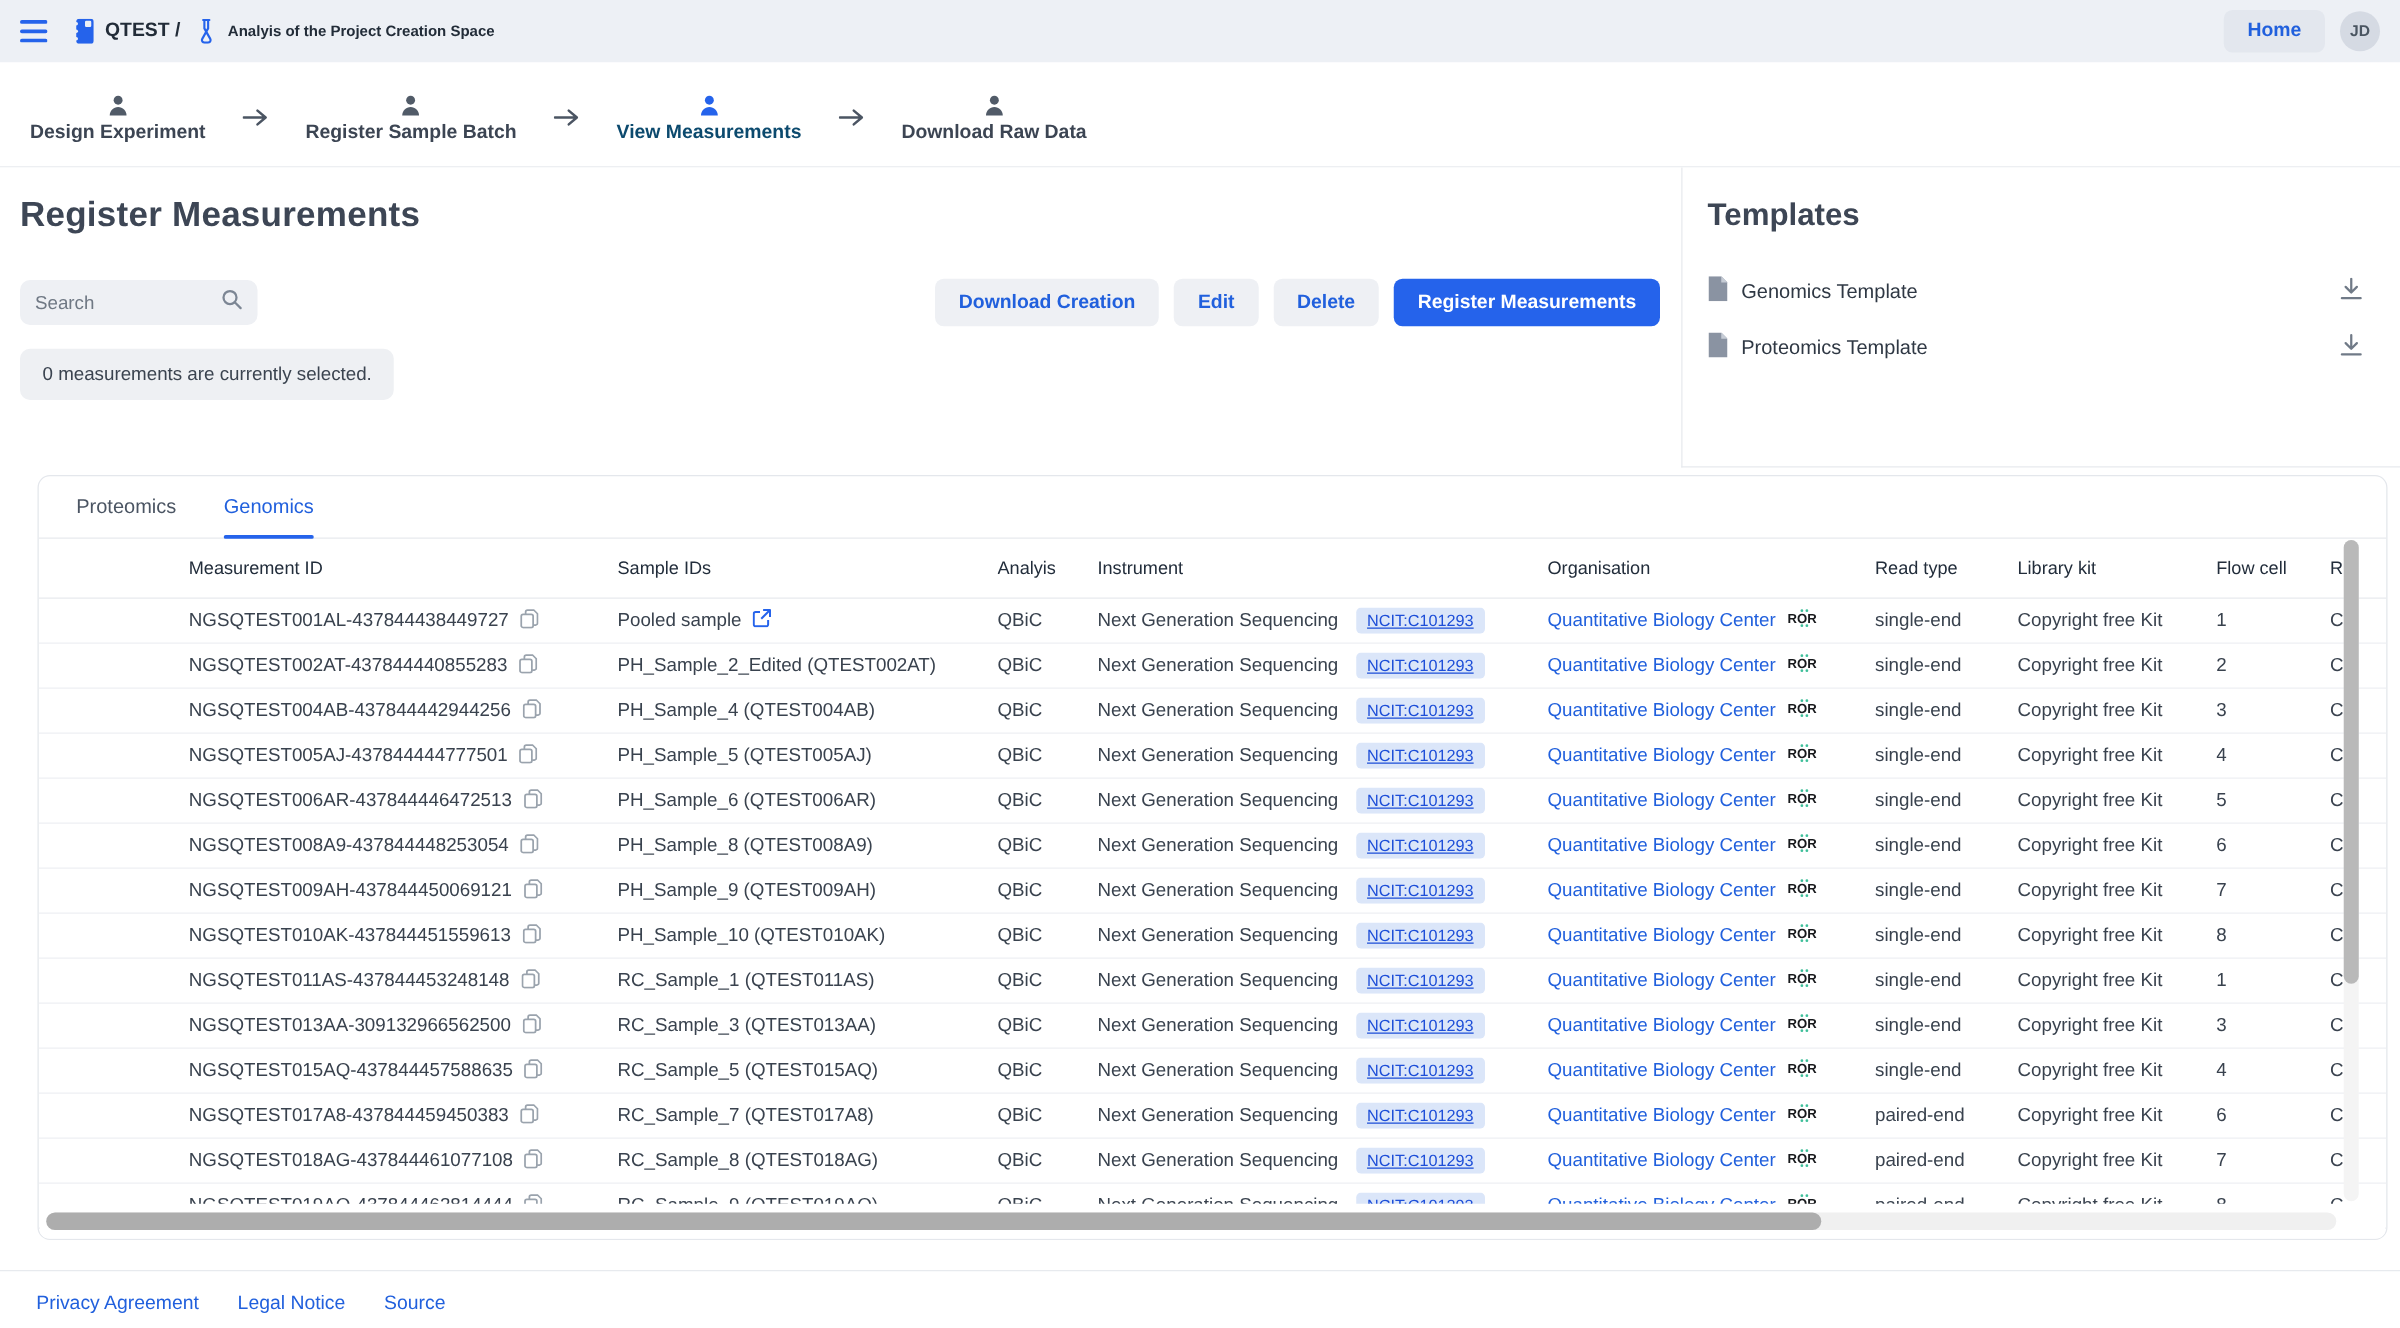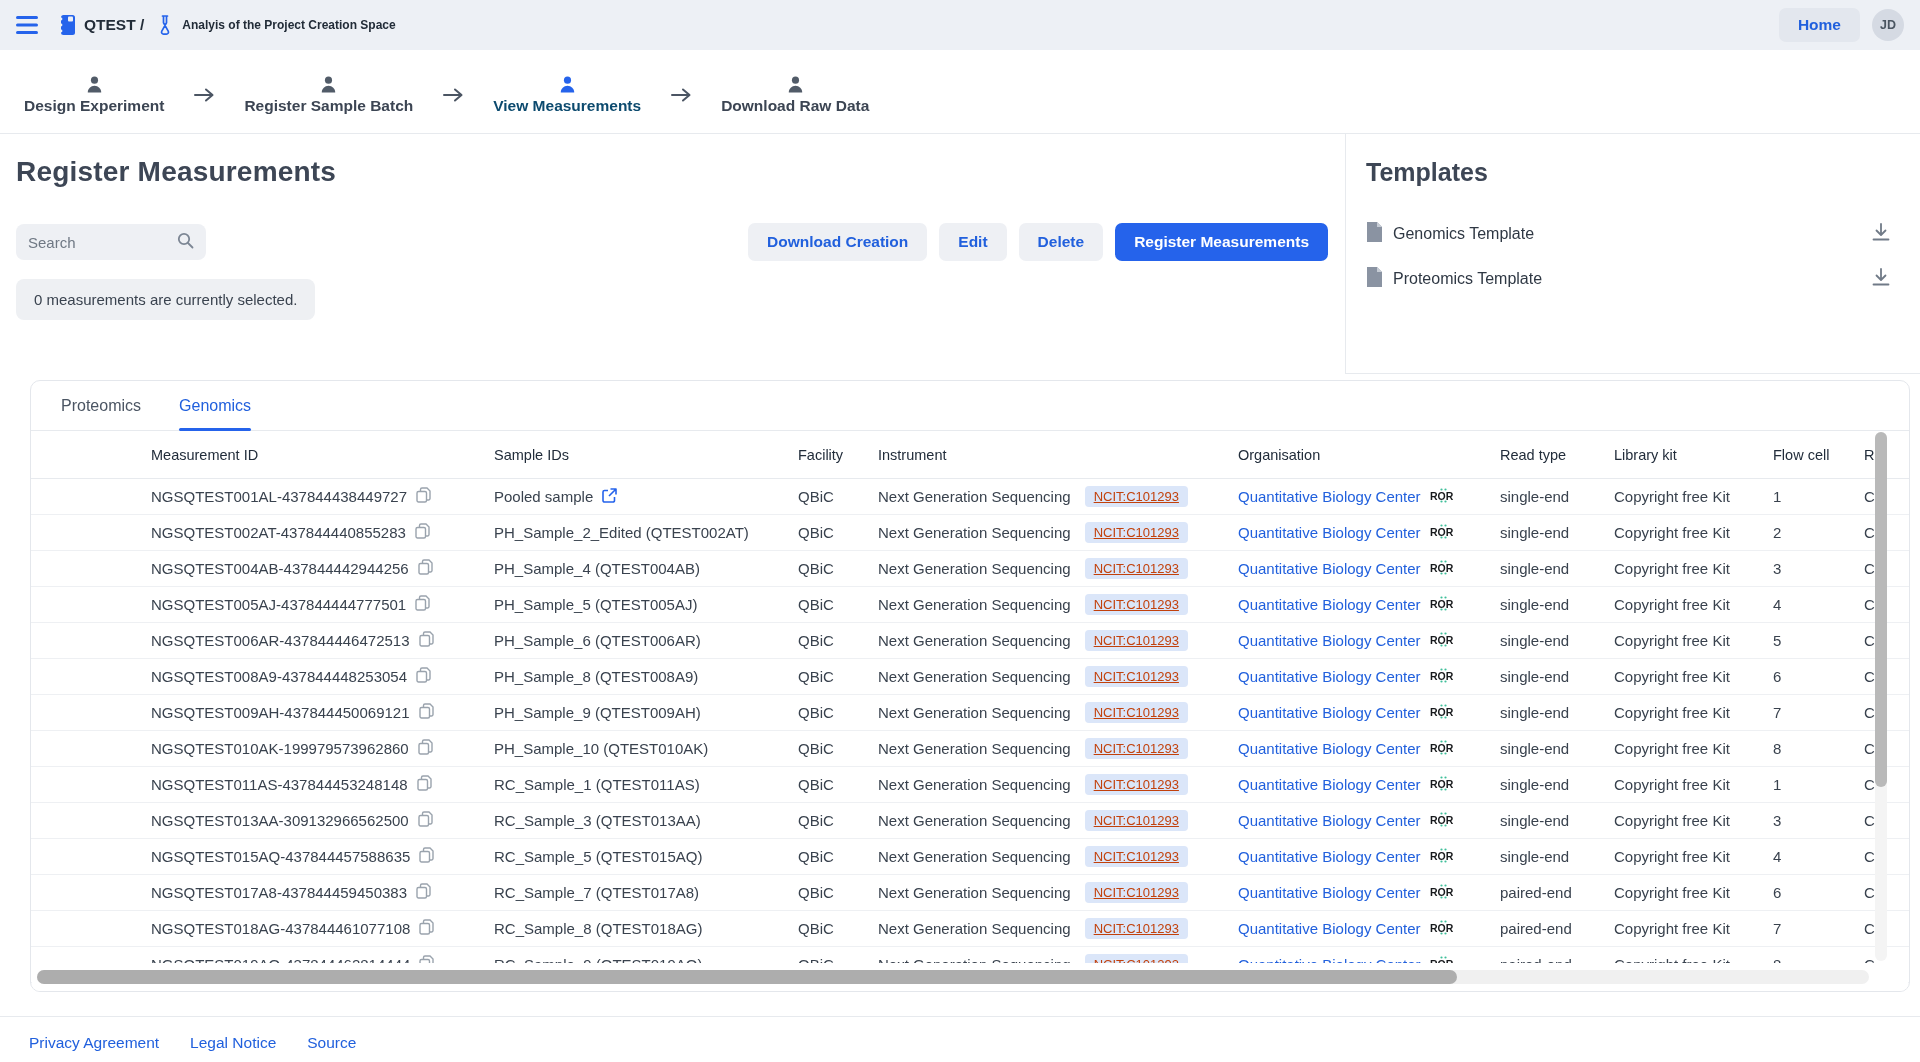--- a/index.html
+++ b/index.html
@@ -72,21 +72,21 @@
   .thead { height:48px; border-bottom:1px solid #e7eaee; font-size:14.5px; color:#222d3b; }
   .trow { height:36px; border-bottom:1px solid #eef0f3; font-size:15px; color:#39424e; }
   .cb-cell { padding-left:26px; }
   .cb { width:17px; height:17px; border-radius:4px; background:#e4e8ee; cursor:pointer; }
   .id-cell, .sample-cell, .instr-cell, .org-cell { display:flex; align-items:center; overflow:hidden; white-space:nowrap; }
   .id-cell { gap:9px; }
   .sample-cell { gap:9px; }
   .instr-cell { gap:14px; }
   .org-cell { gap:8px; }
   .copy-icon { cursor:pointer; flex:none; }
-  .badge { background:#dbe6f9; color:#c2410c; text-decoration:underline; font-size:13px;
+  .badge { background:#dbe6f9; color:#1d4ed8; text-decoration:underline; font-size:13px;
     padding:3px 9px; border-radius:4px; cursor:pointer; white-space:nowrap; }
   .org-link { color:#2160dd; cursor:pointer; white-space:nowrap; }
   .plain-cell { overflow:hidden; white-space:nowrap; }
 
   .vscroll { position:absolute; top:51px; bottom:30px; right:22px; width:12px; background:#f4f4f4;
     border-radius:6px; }
   .vthumb { width:12px; height:355px; background:#b9b9b9; border-radius:6px; cursor:pointer; }
   .bottom-mask { position:absolute; left:1px; right:1px; bottom:0; height:28px; background:#fff; }
   .hscroll { position:absolute; left:6px; bottom:7px; width:1832px; height:14px; background:#f0f0f0;
     border-radius:7px; }
@@ -260,21 +260,21 @@
 
   <div class="grid-row thead">
     <div class="cb-cell">
       <span class="cb"></span>
     </div>
 
       <div class="plain-cell">Measurement ID</div>
 
       <div class="plain-cell">Sample IDs</div>
 
-      <div class="plain-cell">Facility</div>
+      <div class="plain-cell">Analyis</div>
 
       <div class="plain-cell">Instrument</div>
 
       <div class="plain-cell">Organisation</div>
 
       <div class="plain-cell">Read type</div>
 
       <div class="plain-cell">Library kit</div>
 
       <div class="plain-cell">Flow cell</div>
@@ -567,21 +567,21 @@
         <div class="plain-cell">Copyright free Kit</div>
         <div class="plain-cell">7</div>
         <div class="plain-cell">C</div>
       </div>
 
       <div class="grid-row trow">
         <div class="cb-cell">
           <span class="cb"></span>
         </div>
         <div class="id-cell">
-          <span>NGSQTEST010AK-199979573962860</span>
+          <span>NGSQTEST010AK-437844451559613</span>
           <span class="copy-icon">
             <svg width="15" height="16" viewBox="0 0 15 16">
               <rect x="1" y="4.5" width="9.5" height="10.5" rx="1.5" fill="none" stroke="#9aa3ad" stroke-width="1.4"></rect>
               <path d="M4.5 4.5V2.5A1.5 1.5 0 0 1 6 1h5l3 3v7.5a1.5 1.5 0 0 1-1.5 1.5h-1.8" fill="none" stroke="#9aa3ad" stroke-width="1.4"></path>
             </svg>
           </span>
         </div>
         <div class="sample-cell">
           <span>PH_Sample_10 (QTEST010AK)</span>
 

